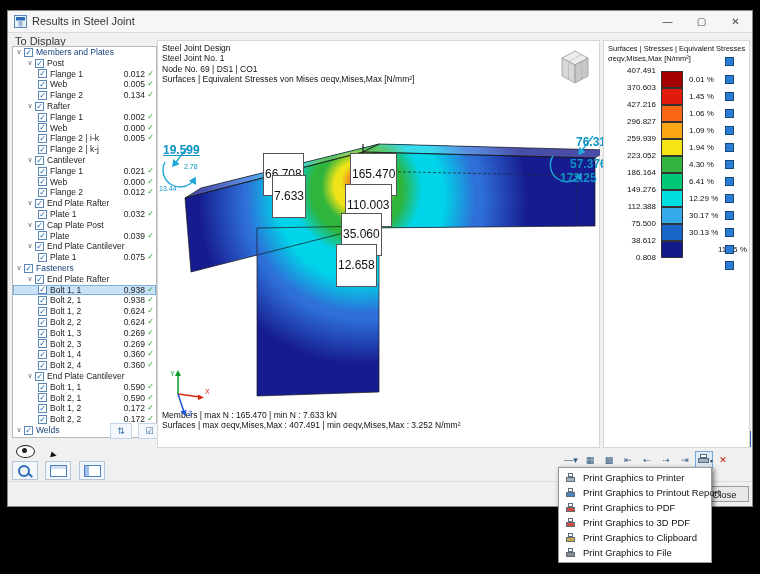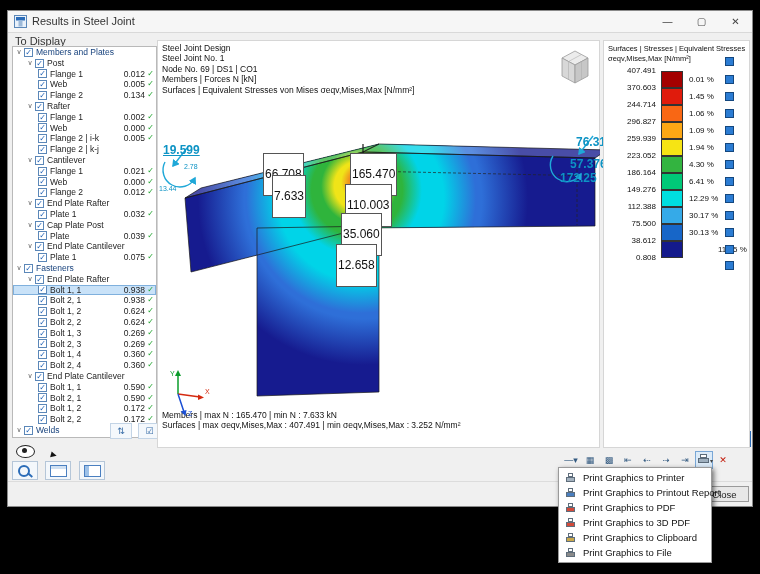--- a/index.html
+++ b/index.html
@@ -387,21 +387,20 @@
     <path d="M 8,122 A 16,16 0 1 0 38,138" marker-end="url(#ah)"></path>
     <path d="M 436,96 L 422,114" marker-end="url(#ah)"></path>
     <path d="M 396,116 A 16,16 0 1 0 424,134" marker-end="url(#ah)"></path>
   </g>
 </svg>
 
 <div class="abs vp-header" id="vp-header">
     <div class="vline">Steel Joint Design</div>
     <div class="vline">Steel Joint No. 1</div>
     <div class="vline">Node No. 69 | DS1 | CO1</div>
-    <div class="vline">Members | Forces N [kN]</div>
     <div class="vline">Surfaces | Equivalent Stresses von Mises σeqv,Mises,Max [N/mm²]</div>
   </div>
 <div class="abs vp-summary" id="vp-summary">
     <div class="vline">Members | max N : 165.470 | min N : 7.633 kN</div>
     <div class="vline">Surfaces | max σeqv,Mises,Max : 407.491 | min σeqv,Mises,Max : 3.252 N/mm²</div>
   </div>
 <div class="abs fl-layer" id="fl-layer">
     <div class="fl free" style="left: 6px; top: 106px; text-decoration: underline;">19.599</div>
     <div class="fl free-small" style="left: 27px; top: 122px;">2.78</div>
     <div class="fl free-small" style="left: 2px; top: 144px;">13.44</div>
@@ -482,21 +481,21 @@
     <div class="lg-pct" style="left: 85px; top: 170px;">30.17 %</div>
     <div class="lg-sq" style="left: 121px; top: 170px;"></div>
     <div class="lg-swatch" style="left: 57px; top: 183px; width: 22px; height: 17px; background: rgb(23, 102, 200);"></div>
     <div class="lg-pct" style="left: 85px; top: 187px;">30.13 %</div>
     <div class="lg-sq" style="left: 121px; top: 187px;"></div>
     <div class="lg-swatch" style="left: 57px; top: 200px; width: 22px; height: 17px; background: rgb(20, 26, 140);"></div>
     <div class="lg-pct" style="left: 85px; top: 204px; margin-left: 29px;">11.15 %</div>
     <div class="lg-sq" style="left: 121px; top: 204px;"></div>
     <div class="lg-val" style="left: 2px; top: 25px; width: 50px;">407.491</div>
     <div class="lg-val" style="left: 2px; top: 42px; width: 50px;">370.603</div>
-    <div class="lg-val" style="left: 2px; top: 59px; width: 50px;">244.714</div>
+    <div class="lg-val" style="left: 2px; top: 59px; width: 50px;">427.216</div>
     <div class="lg-val" style="left: 2px; top: 76px; width: 50px;">296.827</div>
     <div class="lg-val" style="left: 2px; top: 93px; width: 50px;">259.939</div>
     <div class="lg-val" style="left: 2px; top: 110px; width: 50px;">223.052</div>
     <div class="lg-val" style="left: 2px; top: 127px; width: 50px;">186.164</div>
     <div class="lg-val" style="left: 2px; top: 144px; width: 50px;">149.276</div>
     <div class="lg-val" style="left: 2px; top: 161px; width: 50px;">112.388</div>
     <div class="lg-val" style="left: 2px; top: 178px; width: 50px;">75.500</div>
     <div class="lg-val" style="left: 2px; top: 195px; width: 50px;">38.612</div>
     <div class="lg-val" style="left: 2px; top: 212px; width: 50px;">0.808</div>
     <div class="lg-sq" style="left: 121px; top: 16px;"></div>

